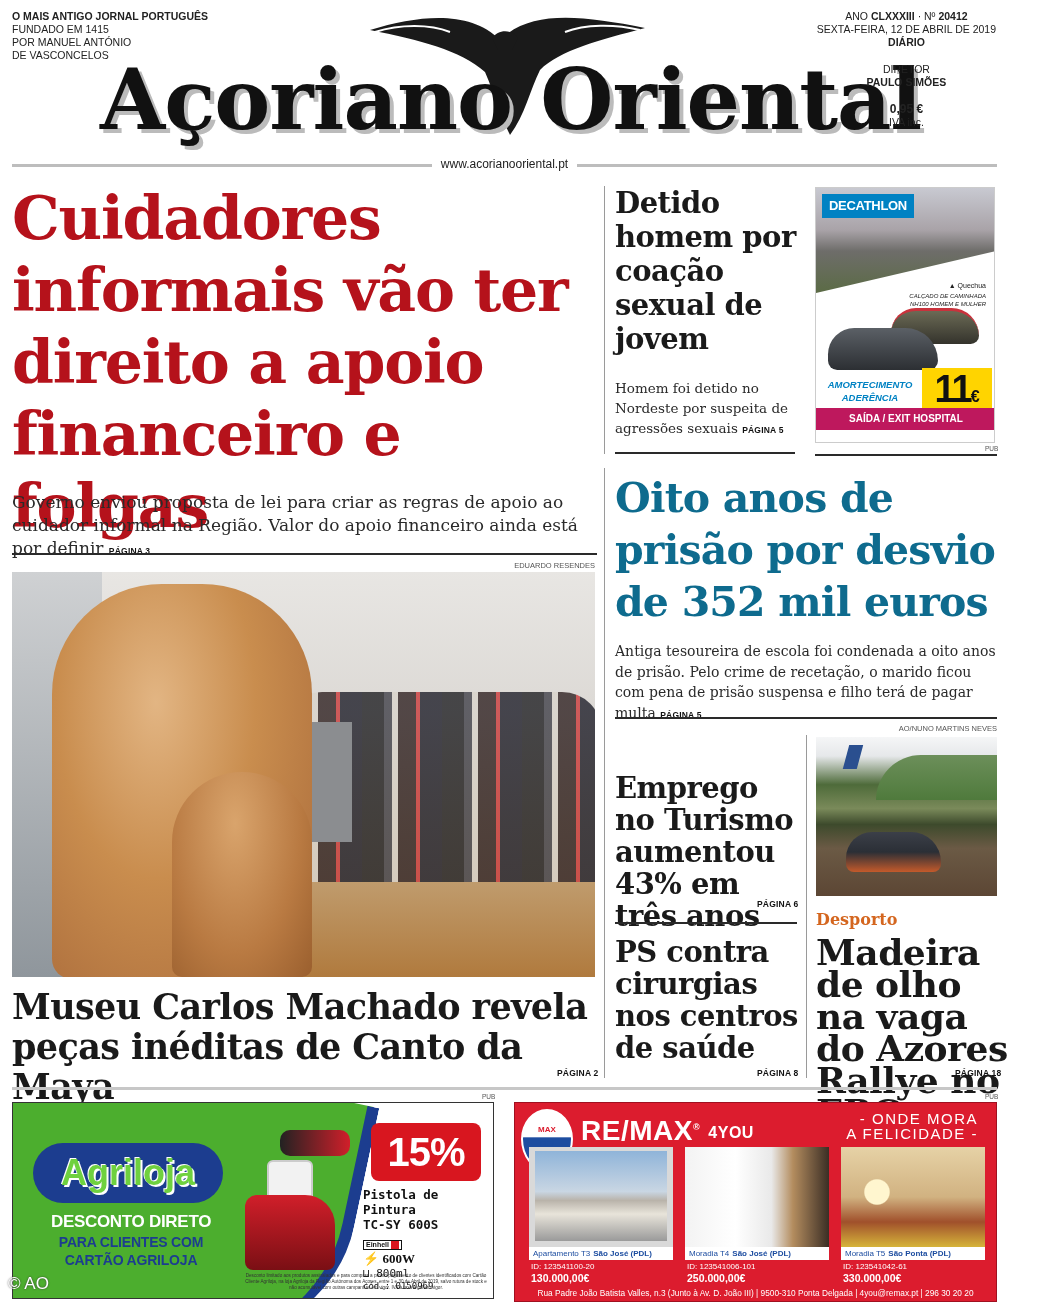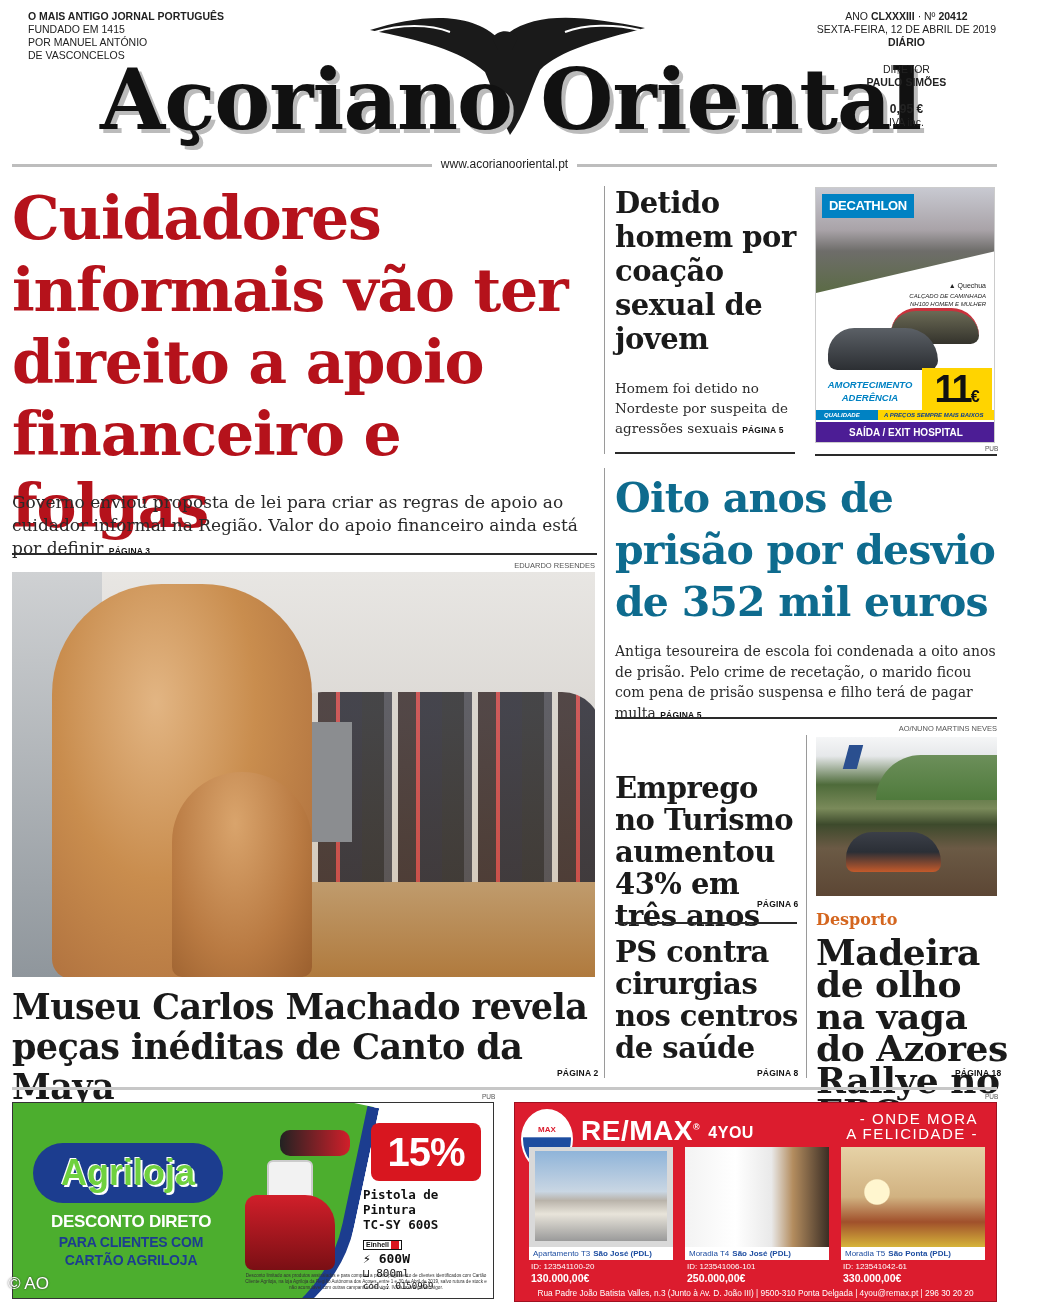--- a/index.html
+++ b/index.html
@@ -2,21 +2,21 @@
 <html><head>
 <meta charset="utf-8">
 <style>
   * { box-sizing: border-box; margin: 0; padding: 0; }
   html, body { width: 1044px; height: 1304px; background: #ffffff; overflow: hidden; }
   body { position: relative; font-family: "DejaVu Serif", serif; color: #1a1a1a; }
 
   .abs { position: absolute; }
 
   
-  .mast-left { left: 12px; top: 10px; font-family: "Liberation Sans", sans-serif; font-size: 10.5px; line-height: 13px; color: #222; margin-left: 16px; }
+  .mast-left { left: 12px; top: 10px; font-family: "Liberation Sans", sans-serif; font-size: 10.5px; line-height: 13px; color: #222; }
   .mast-left .bold { font-weight: 700; }
   .mast-right { right: 48px; top: 10px; text-align: center; font-family: "Liberation Sans", sans-serif; font-size: 10.5px; line-height: 13px; color: #222; }
   .mast-right b { font-weight: 700; }
   .mast-right .gap { height: 14px; }
   .mast-right .price { font-size: 12px; font-weight: 700; }
   .logo { left: 100px; top: 10px; width: 810px; height: 140px; }
   .logo-text { position: absolute; left: 0; top: 40px; width: 810px; text-align: center;
      font-family: "DejaVu Serif", serif; font-weight: 700; font-size: 84px; letter-spacing: -1px; color: #111;
      text-shadow: 4px 4px 0 #bbb; white-space: nowrap; line-height: 100px; }
   .url-line { left: 12px; top: 160px; width: 985px; height: 10px; }
@@ -73,21 +73,21 @@
   .dec-prod { position:absolute; right:8px; top:104px; width:120px; text-align:right; font-family:"Liberation Sans", sans-serif; font-size:6px; line-height:8px; font-style:italic; color:#222; }
   .dec-shoe1 { position:absolute; left:12px; top:140px; width:110px; height:42px; background: linear-gradient(180deg,#5b6066,#2c2f33); border-radius: 40px 50px 14px 14px; }
   .dec-shoe2 { position:absolute; left:75px; top:120px; width:88px; height:36px; background: linear-gradient(180deg,#6b6a55,#34332c); border-radius: 36px 40px 12px 12px; border-top: 3px solid #c9323c; }
   .dec-feat { position:absolute; left:8px; top:190px; width:92px; text-align:center; font-family:"Liberation Sans", sans-serif; font-weight:700; font-style:italic; font-size:9.5px; line-height:13px; color:#0082c3; }
   .dec-price { position:absolute; left:106px; top:180px; width:70px; height:42px; background:#ffd400; color:#111;
      font-family:"Liberation Sans", sans-serif; font-weight:700; font-size:38px; line-height:42px; text-align:center; letter-spacing:-2px; }
   .dec-price small { font-size: 16px; letter-spacing: 0; }
   .dec-bar { position:absolute; left:0; top:222px; width:180px; height:10px; background:#ffd400; font-family:"Liberation Sans", sans-serif; font-size:6px; font-weight:700; font-style:italic; color:#0b3d91; line-height:10px; }
   .dec-bar .q { display:inline-block; background:#0082c3; color:#fff; padding:0 8px; width:62px; }
   .dec-bar .r { padding-left:6px; }
-  .dec-exit { position:absolute; left:0; top:234px; width:180px; height:22px; background:#4c1d95; color:#fff;
+  .dec-exit { position:absolute; left:0; top:220px; width:180px; height:22px; background:#be185d; color:#fff;
      font-family:"Liberation Sans", sans-serif; font-weight:700; font-size:10px; line-height:22px; text-align:center; }
   .pub { font-family: "Liberation Sans", sans-serif; font-size: 6.5px; color: #555; }
 
   
   .rally { left: 816px; top: 737px; width: 181px; height: 159px;
      background: linear-gradient(180deg, #f5f6f7 0%, #e6e8ea 12%, #4e6b3a 30%, #7a8a5a 45%, #3d4a2c 55%, #6b5a45 70%, #5c4634 100%); }
   .rally .hills { position:absolute; left:60px; top:18px; width:121px; height:45px; background: linear-gradient(180deg,#6c8f5a,#4f7a3c); border-radius: 60px 0 0 0; }
   .rally .car { position:absolute; left:30px; top:95px; width:95px; height:40px; background: linear-gradient(180deg,#3b3f48 0%,#2b2f36 50%,#c45a2b 100%); border-radius: 26px 30px 8px 8px; }
   .rally .flag { position:absolute; left:30px; top:8px; width:14px; height:24px; background:#2a4f8f; transform: skewX(-15deg); }
 
@@ -103,21 +103,21 @@
   .agri-gun { position:absolute; left:232px; top:22px; width:110px; height:150px; }
   .agri-gun .body { position:absolute; left:0; top:70px; width:90px; height:75px; background: linear-gradient(180deg,#d11f2a,#7a0f14); border-radius: 12px 30px 8px 8px; }
   .agri-gun .cup { position:absolute; left:22px; top:35px; width:46px; height:60px; background:#f2f2f2; border:2px solid #ccc; border-radius: 6px; }
   .agri-gun .nozzle { position:absolute; left:35px; top:5px; width:70px; height:26px; background: linear-gradient(90deg,#222,#d11f2a); border-radius: 10px; }
   .agri-pct { position:absolute; left:358px; top:20px; width:110px; height:58px; background:#d8161f; color:#fff; border-radius:8px;
      font-family:"Liberation Sans", sans-serif; font-weight:700; font-size:40px; line-height:58px; text-align:center; letter-spacing:-1px; }
   .agri-prod { position:absolute; left:350px; top:84px; width:130px; font-family:"DejaVu Sans Mono", monospace; color:#111; }
   .agri-prod .t1 { font-size:12.5px; line-height:15px; font-weight:700; }
   .agri-prod .brand { display:inline-block; margin-top:2px; font-family:"Liberation Sans", sans-serif; font-size:7px; font-weight:700; background:#fff; border:1px solid #111; padding:0 2px; }
   .agri-prod .brand i { display:inline-block; width:8px; height:8px; background:#d8161f; vertical-align:middle; margin-left:2px; }
-  .agri-prod .w { font-size:13px; font-weight:700; line-height:16px; }
+  .agri-prod .w { font-size:13px; font-weight:700; line-height:16px;font-family:Liberation Serif, serif; }
   .agri-prod .ml { font-size:11px; line-height:13px; }
   .agri-prod .cod { font-size:9px; line-height:12px; }
   .agri-fine { position:absolute; left:228px; top:170px; width:250px; text-align:center; font-family:"Liberation Sans", sans-serif; font-size:4.6px; line-height:6px; color:#333; }
   .copyright { left: 8px; top: 1274px; font-family:"Liberation Sans", sans-serif; font-size:17px; color:#fff; text-shadow: 0 0 2px #333; }
 
   
   .remax { left: 514px; top: 1102px; width: 483px; height: 200px; background:#dc1c2e; border: 1px solid #a01020; overflow: hidden; }
   .remax-balloon { position:absolute; left:6px; top:6px; width:52px; height:62px; border-radius: 26px 26px 26px 26px / 30px 30px 32px 32px; background: linear-gradient(180deg, #fff 0%, #fff 45%, #1d4da0 46%, #1d4da0 100%); border: 2px solid #fff; }
   .remax-balloon span { position:absolute; left:0; top:14px; width:100%; text-align:center; font-family:"Liberation Sans", sans-serif; font-weight:700; font-size:8px; color:#1d4da0; }
   .remax-balloon span b { color:#dc1c2e; }

